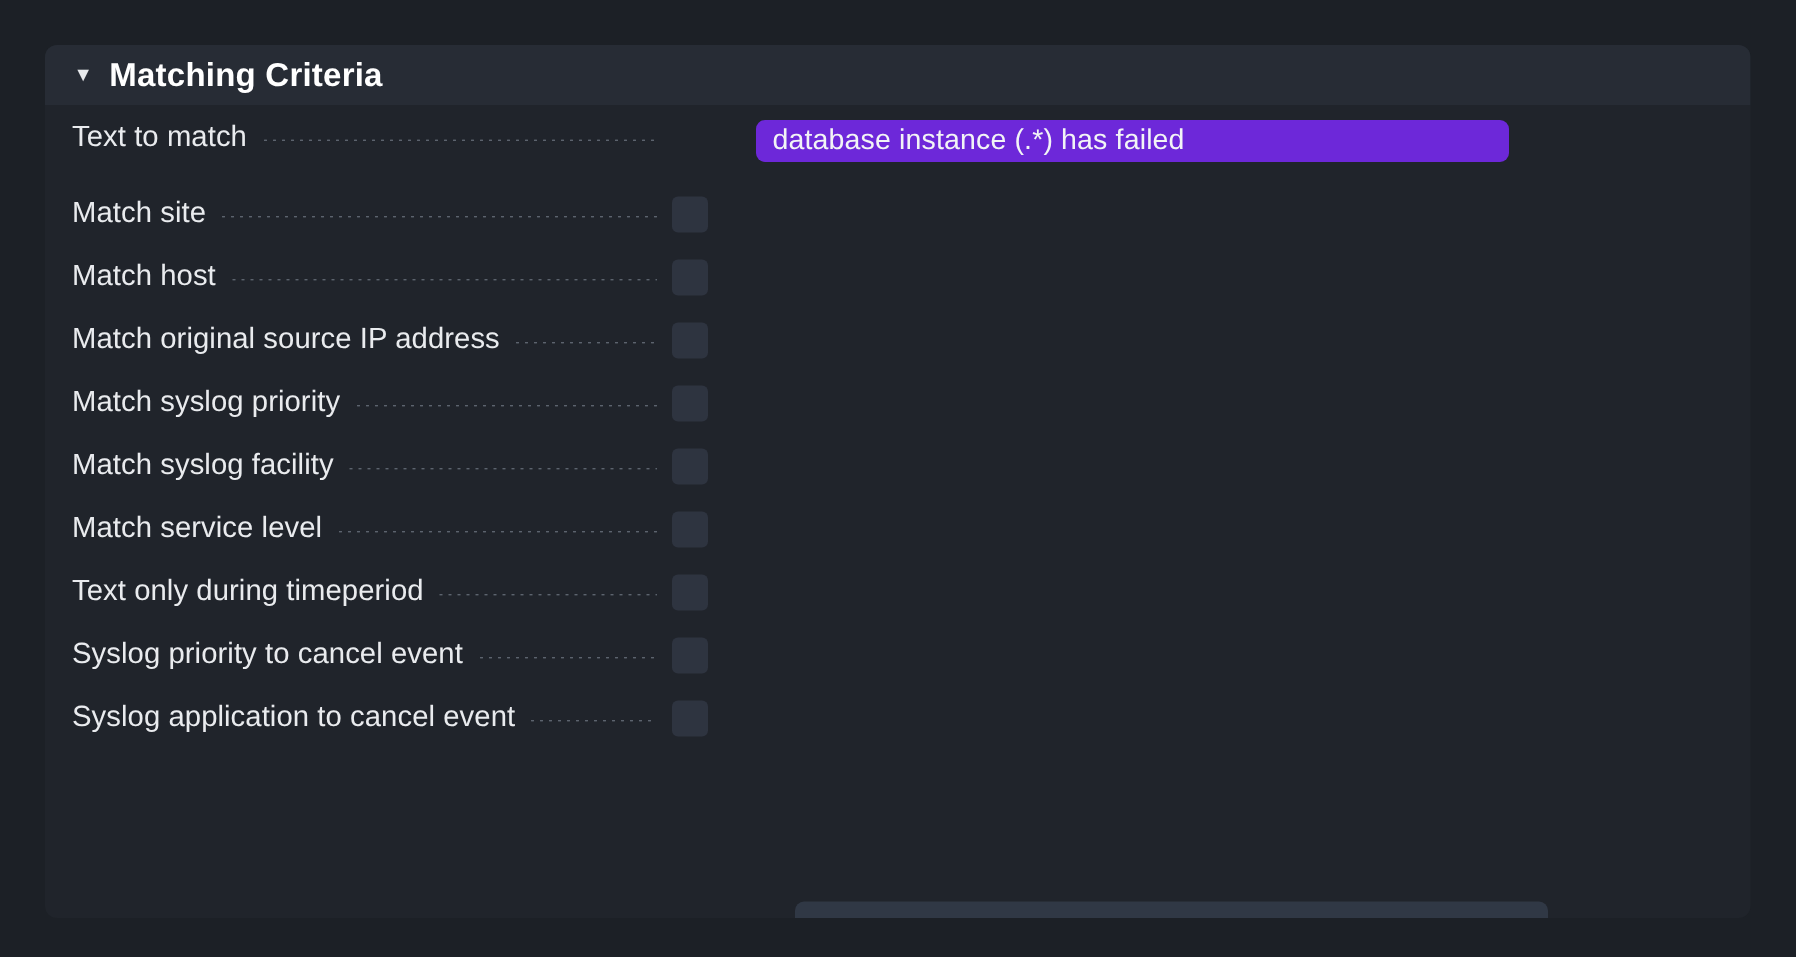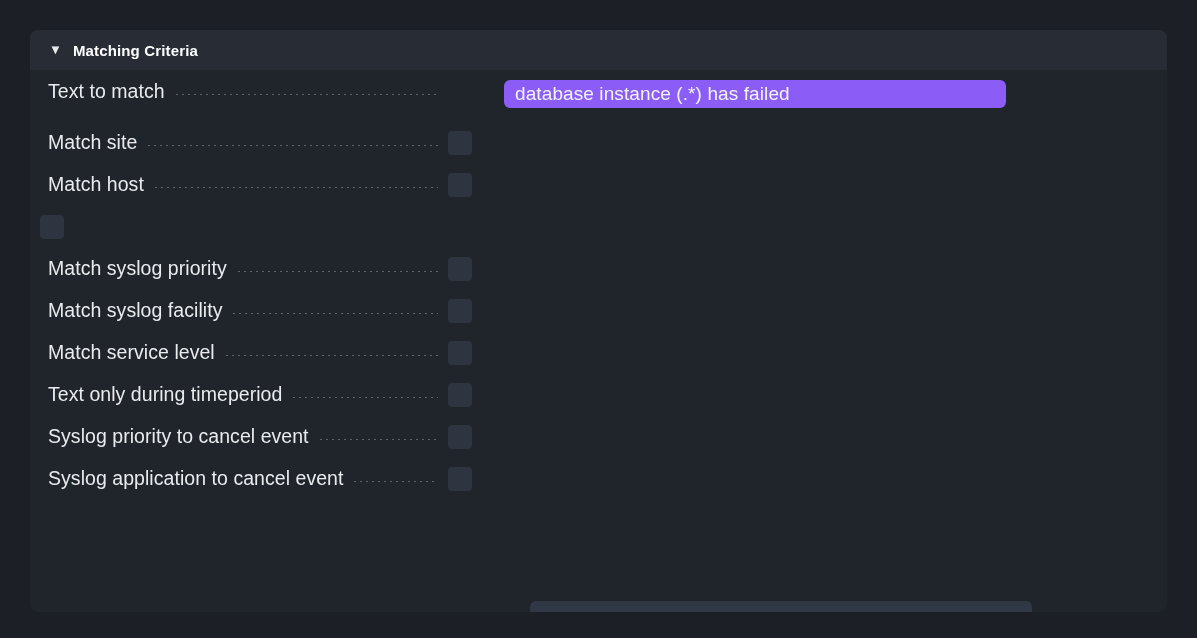--- a/index.html
+++ b/index.html
@@ -45,21 +45,21 @@
   }
   .panel-header .tri {
     color: #e8eaed;
     font-size: 13px;
     line-height: 1;
     margin-right: 11px;
     transform: translateY(-1px);
   }
   .panel-header .title {
     color: #ffffff;
-    font-size: 15px;
+    font-size: 22px;
     font-weight: bold;
     letter-spacing: 0.15px;
     white-space: nowrap;
   }
 
   .panel-body {
     position: relative;
     height: 542px;
     padding-top: 10px;
     box-sizing: border-box;
@@ -141,21 +141,21 @@
   
   .input-cell {
     flex: 1 1 auto;
     display: flex;
     align-items: center;
     padding-left: 4px;
   }
   .text-input {
     width: 502px;
     height: 24px;
-    background: #8b5cf6;
+    background: #6d28d9;
     border: none;
     border-radius: 6px;
     color: #f2f4f6;
     font-family: "Liberation Sans", sans-serif;
     font-size: 19px;
     padding: 14px 11px;
     box-sizing: border-box;
     outline: none;
     letter-spacing: 0.1px;
   }
@@ -217,20 +217,24 @@
         </div>
         <div class="control-cell">
           <div class="checkbox">
             
           </div>
         </div>
         <div class="input-cell"></div>
       </div>
 
       <div class="row">
+        <div class="label-cell">
+          <span class="label-text">Match original source IP address</span>
+          <span class="leader"></span>
+        </div>
         <div class="control-cell">
           <div class="checkbox">
             
           </div>
         </div>
         <div class="input-cell"></div>
       </div>
 
 
       <div class="row">

